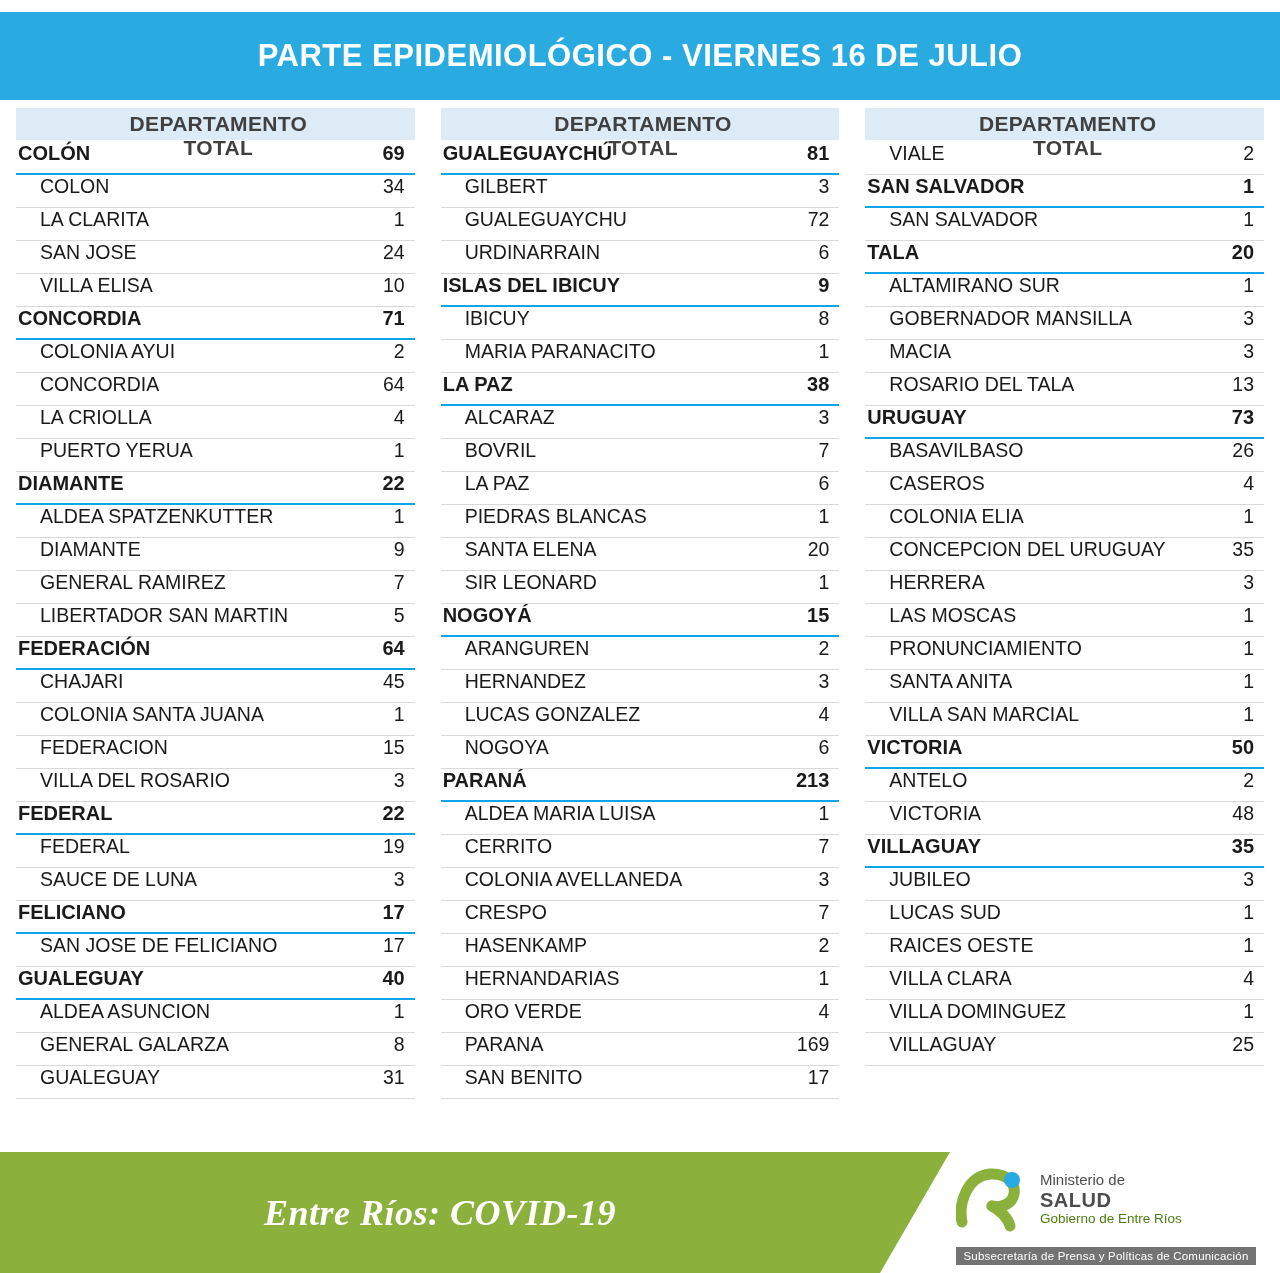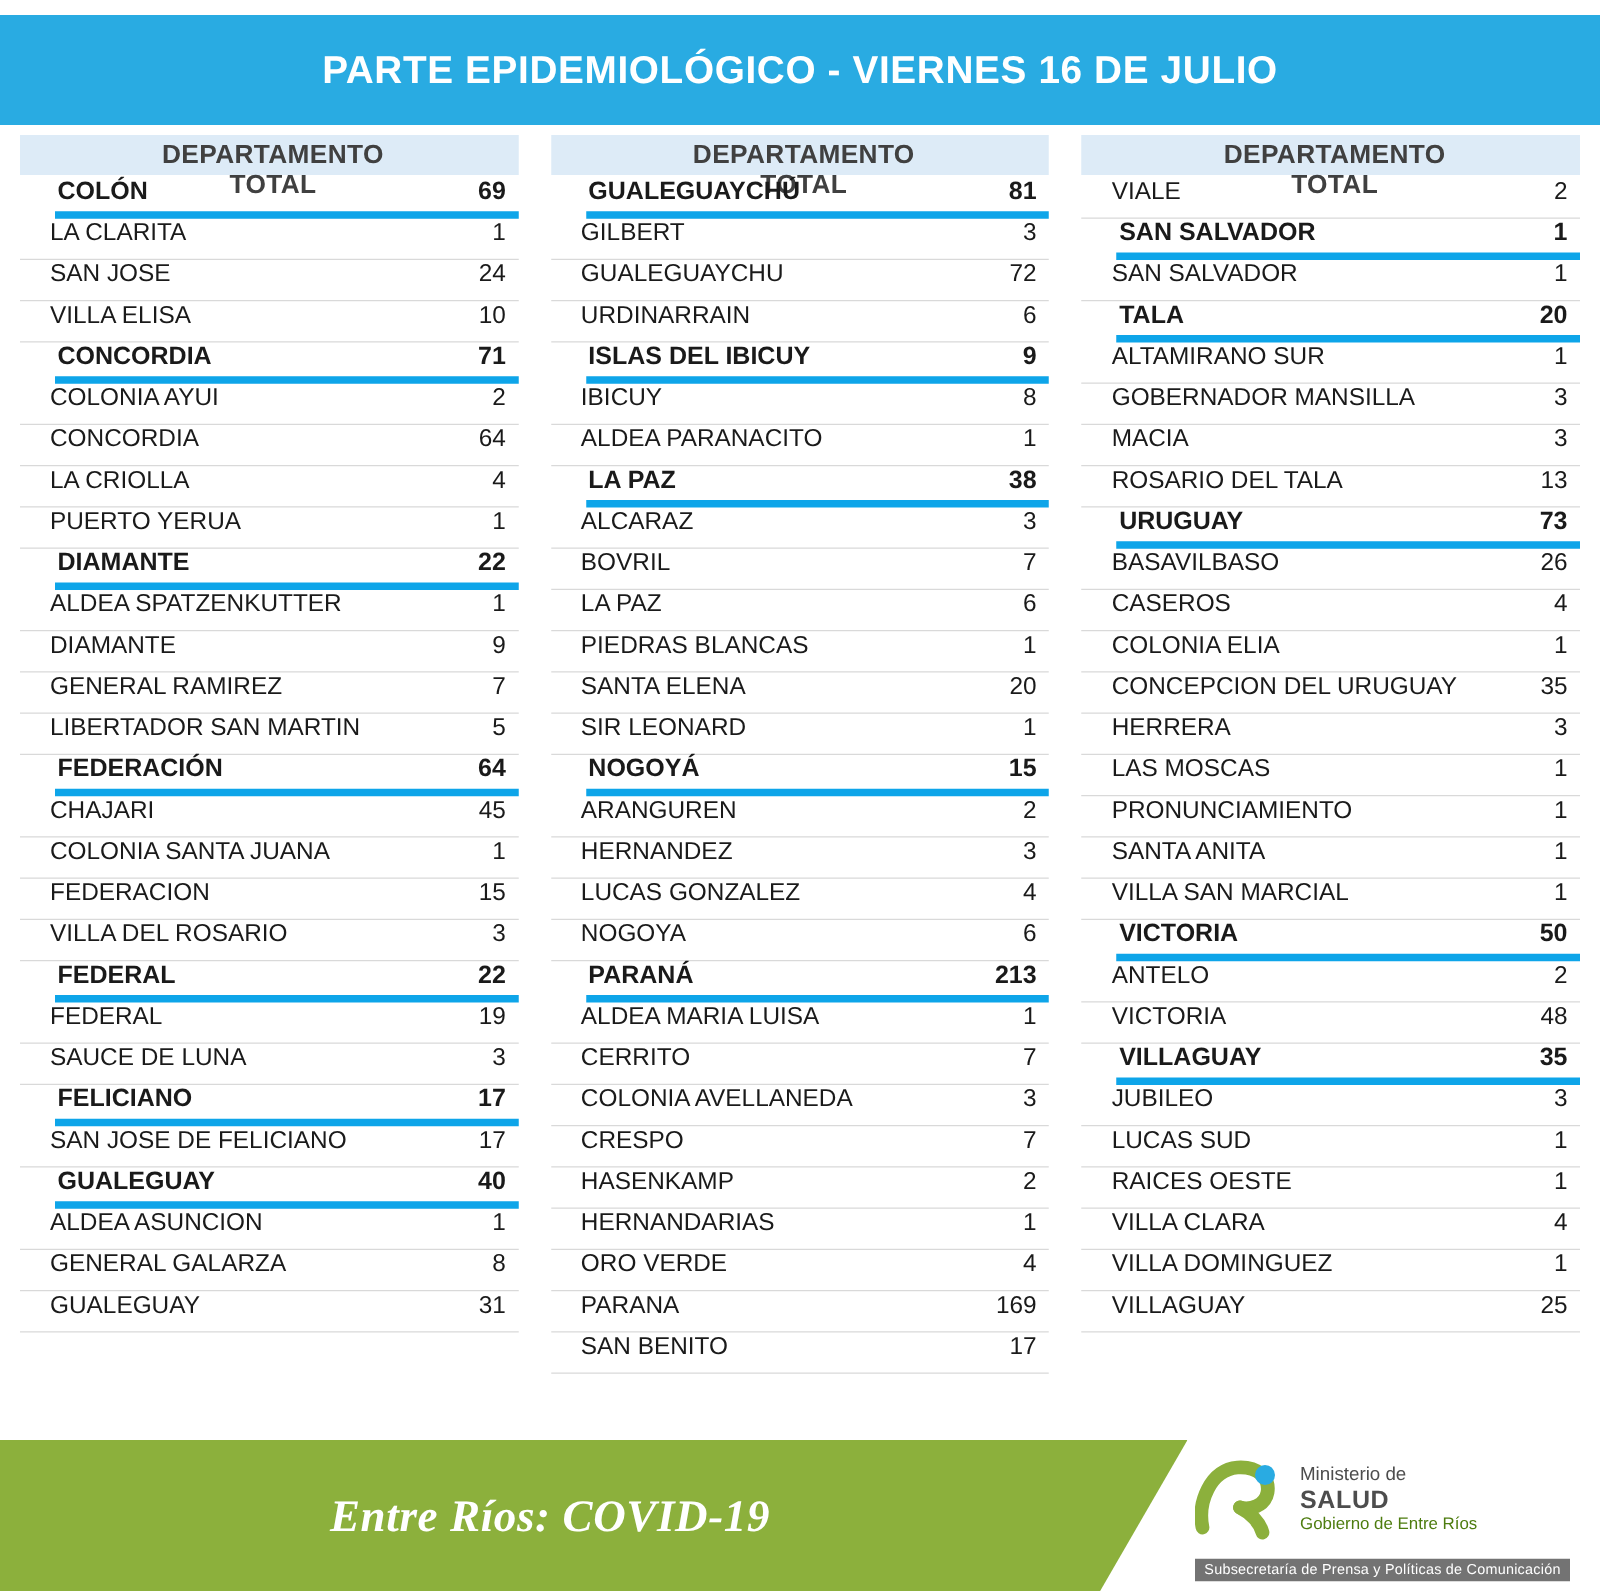--- a/index.html
+++ b/index.html
@@ -71,22 +71,21 @@
   .rows { margin-top: 2px; }
   .row {
     display: flex;
     justify-content: space-between;
     align-items: baseline;
     height: 33px;
     padding: 0 10px 0 0;
     border-bottom: 2px solid transparent;
   }
   .row.dept {
-    border-bottom: 6px solid #0ea5e9;
-    margin-left: 28px;
+    border-bottom: 2px solid #0ea5e9;
   }
   .row.loc {
     border-bottom: 1px solid #d9d9d9;
   }
   .row .name {
     font-size: 19.5px;
     color: #1a1a1a;
   }
   .row .val {
     font-size: 19.5px;
@@ -195,20 +194,24 @@
       <div class="col-head">
         <span class="ch-dep">DEPARTAMENTO</span>
         <span class="ch-tot">TOTAL</span>
       </div>
       <div class="rows">
         <div class="row dept">
             <span class="name">COLÓN</span>
             <span class="val">69</span>
           </div>
         <div class="row loc">
+            <span class="name">COLON</span>
+            <span class="val">34</span>
+          </div>
+        <div class="row loc">
             <span class="name">LA CLARITA</span>
             <span class="val">1</span>
           </div>
         <div class="row loc">
             <span class="name">SAN JOSE</span>
             <span class="val">24</span>
           </div>
         <div class="row loc">
             <span class="name">VILLA ELISA</span>
             <span class="val">10</span>
@@ -336,21 +339,21 @@
           </div>
         <div class="row dept">
             <span class="name">ISLAS DEL IBICUY</span>
             <span class="val">9</span>
           </div>
         <div class="row loc">
             <span class="name">IBICUY</span>
             <span class="val">8</span>
           </div>
         <div class="row loc">
-            <span class="name">ALDEA PARANACITO</span>
+            <span class="name">MARIA PARANACITO</span>
             <span class="val">1</span>
           </div>
         <div class="row dept">
             <span class="name">LA PAZ</span>
             <span class="val">38</span>
           </div>
         <div class="row loc">
             <span class="name">ALCARAZ</span>
             <span class="val">3</span>
           </div>

